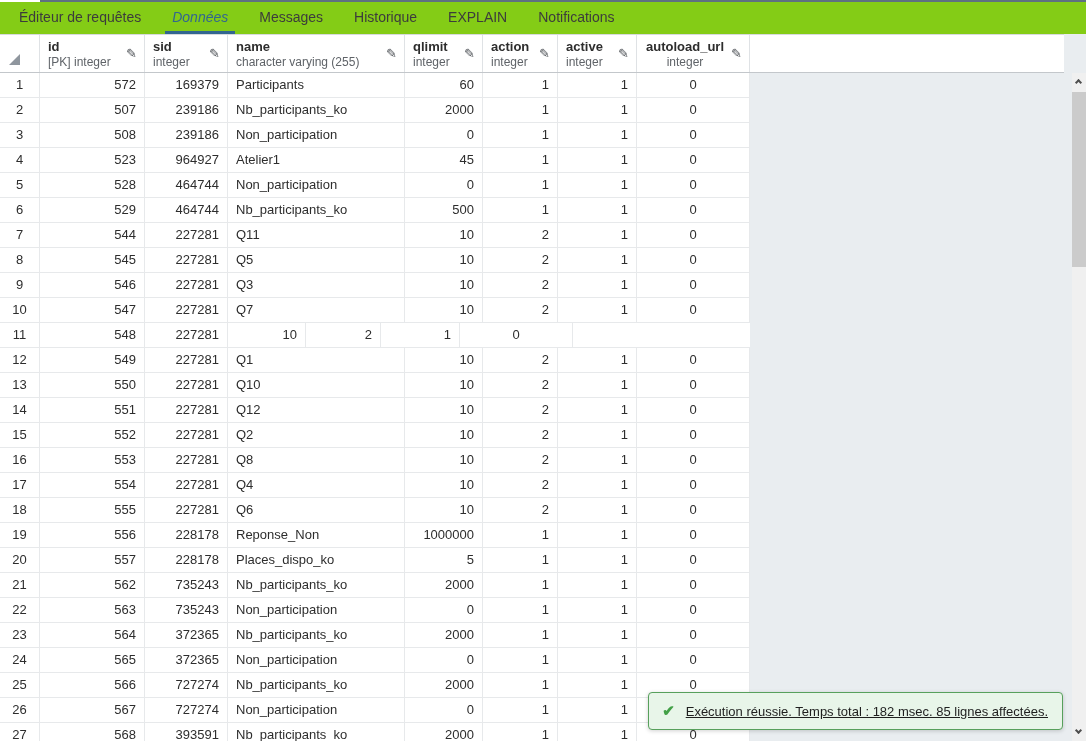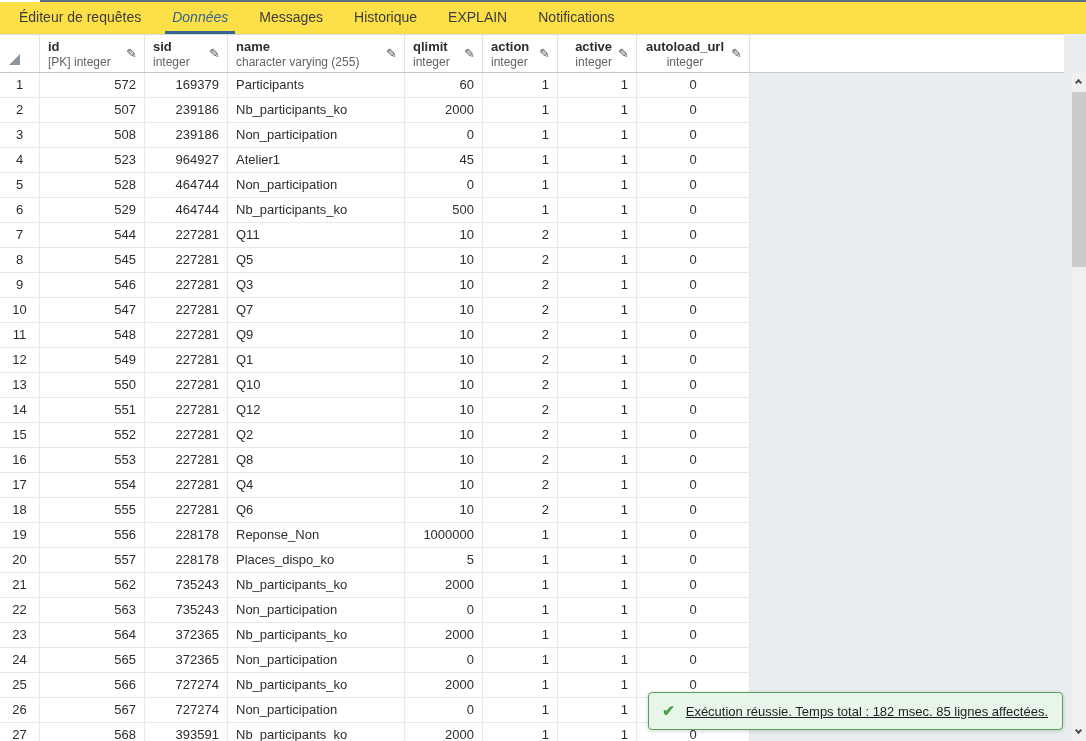--- a/index.html
+++ b/index.html
@@ -3,21 +3,21 @@
 <meta charset="utf-8">
 <style>
   * { margin:0; padding:0; box-sizing:border-box; }
   body { font-family:"Liberation Sans", sans-serif; background:#fff; }
   .app { position:relative; width:1086px; height:741px; background:#fff; overflow:hidden; }
 
   
   .top-strip { position:absolute; top:0; left:40px; right:0; height:2px; background:#5e7081; }
 
   
-  .tabbar { position:absolute; top:2px; left:0; width:100%; height:32px; background:#fde047;
+  .tabbar { position:absolute; top:2px; left:0; width:100%; height:32px; background:#84cc16;
             display:flex; align-items:stretch; padding-left:12px; }
   .tab { font-size:14px; color:#3c3c3c; padding:0 7px; margin-right:17px; line-height:31px;
          position:relative; cursor:pointer; white-space:nowrap; }
   .tab.active { color:#326690;font-style:italic; }
   .tab.active::after { content:""; position:absolute; left:0; right:0; bottom:0; height:3px; background:#326690; }
 
   
   .content { position:absolute; top:34px; left:0; right:0; bottom:0; background:#e9edf0; }
 
   
@@ -33,21 +33,21 @@
 
   
   .grid-body { position:absolute; top:39px; left:0; width:750px; bottom:0; overflow:hidden; background:#fff; }
   .row { display:flex; height:25px; border-bottom:1px solid #e7e9eb; background:#fff; }
   .rownum { width:40px; text-align:center; border-right:1px solid #e7e9eb; font-size:13px;
             color:#2d2d2d; line-height:24px; cursor:pointer; }
   .cell { border-right:1px solid #e7e9eb; font-size:13px; color:#2d2d2d; line-height:24px;
           padding:0 8px; white-space:nowrap; overflow:hidden; text-align:right; cursor:pointer; }
   .cell.col3 { text-align:left; }
   .col1 { width:105px; } .col2 { width:83px; } .col3 { width:177px; } .col4 { width:78px; }
-  .col5 { width:75px; } .col6 { width:79px;text-align:right; } .col7 { width:113px;text-align:center; }
+  .col5 { width:75px; } .col6 { width:79px; } .col7 { width:113px;text-align:center; }
 
   
   .scrollbar { position:absolute; top:39px; right:0; width:14px; bottom:0; background:#f0f0f0; }
   .sb-arrow { position:absolute; left:0; width:14px; height:17px; cursor:pointer; }
   .sb-arrow.up { top:0; }
   .sb-arrow.down { bottom:0; }
   .sb-arrow .chev { position:absolute; left:4px; width:5px; height:5px;
                     border-left:2px solid #4f4f4f; border-top:2px solid #4f4f4f; }
   .sb-arrow.up .chev { top:7px; transform:rotate(45deg); }
   .sb-arrow.down .chev { top:4px; transform:rotate(225deg); }
@@ -217,21 +217,20 @@
           <div class="cell col3">Q7</div>
           <div class="cell col4">10</div>
           <div class="cell col5">2</div>
           <div class="cell col6">1</div>
           <div class="cell col7">0</div>
         </div>
         <div class="row">
           <div class="rownum">11</div>
           <div class="cell col1">548</div>
           <div class="cell col2">227281</div>
-          <div class="cell col3">Q9</div>
           <div class="cell col4">10</div>
           <div class="cell col5">2</div>
           <div class="cell col6">1</div>
           <div class="cell col7">0</div>
         </div>
         <div class="row">
           <div class="rownum">12</div>
           <div class="cell col1">549</div>
           <div class="cell col2">227281</div>
           <div class="cell col3">Q1</div>

